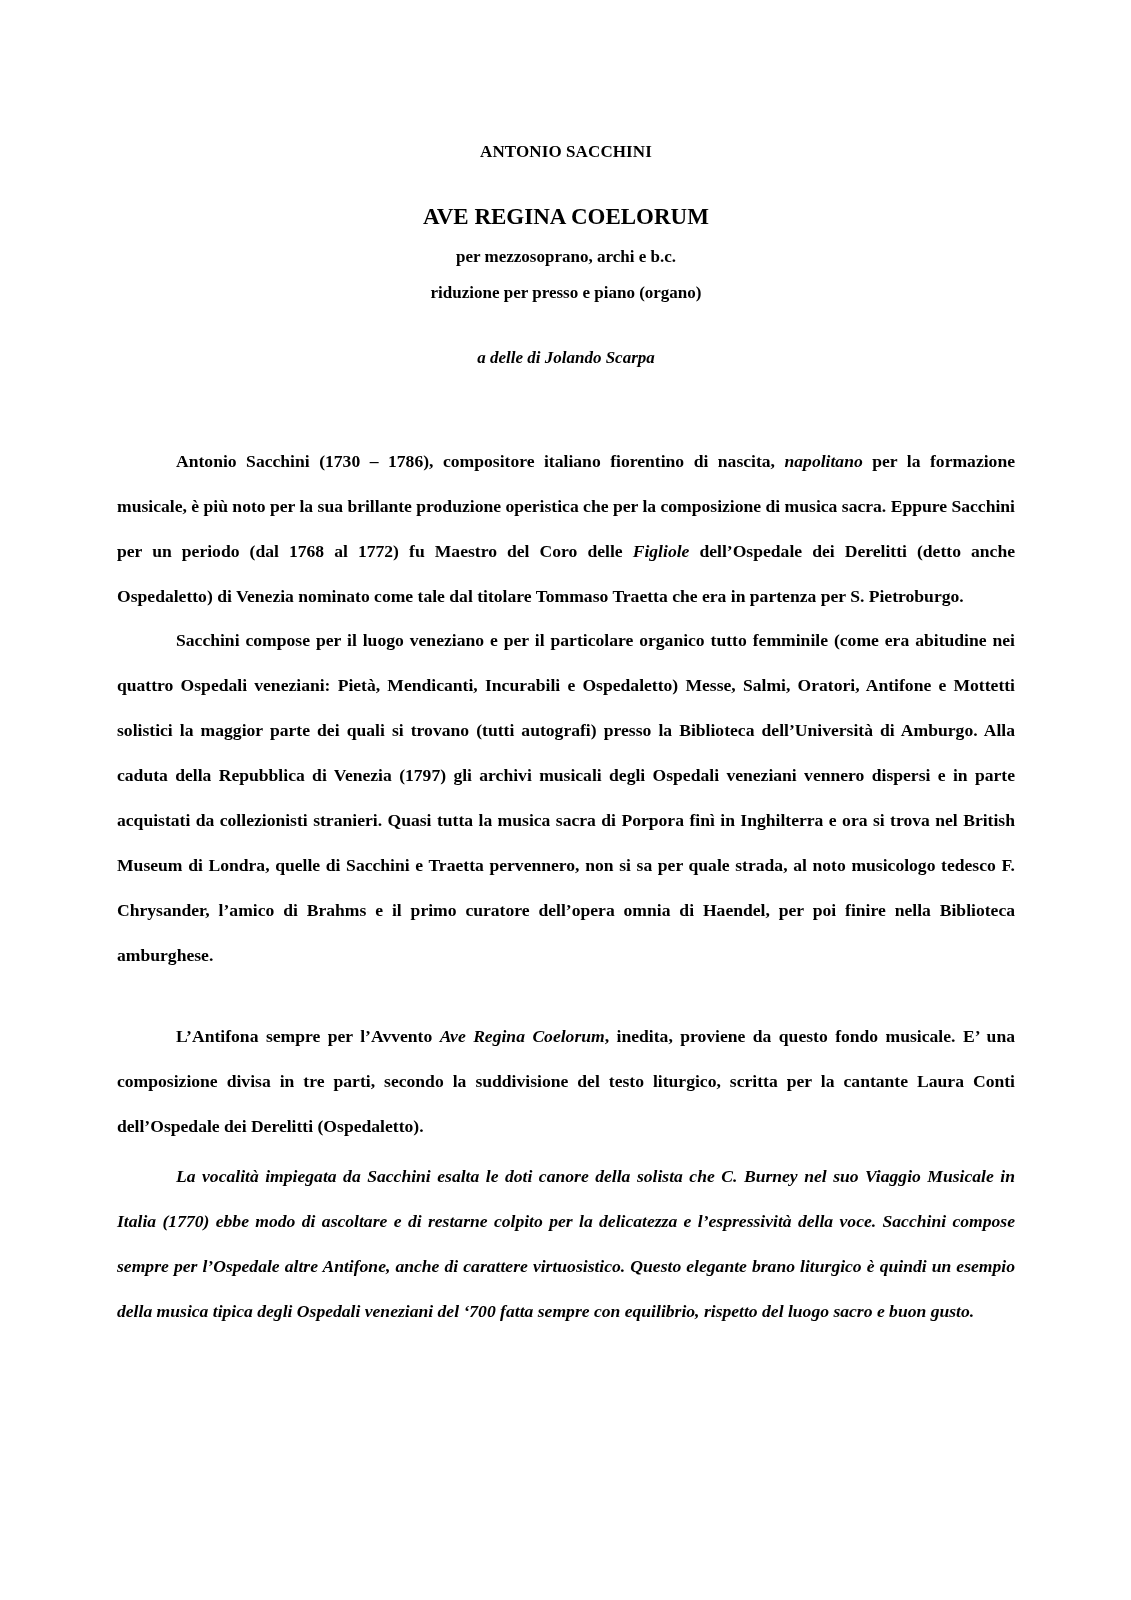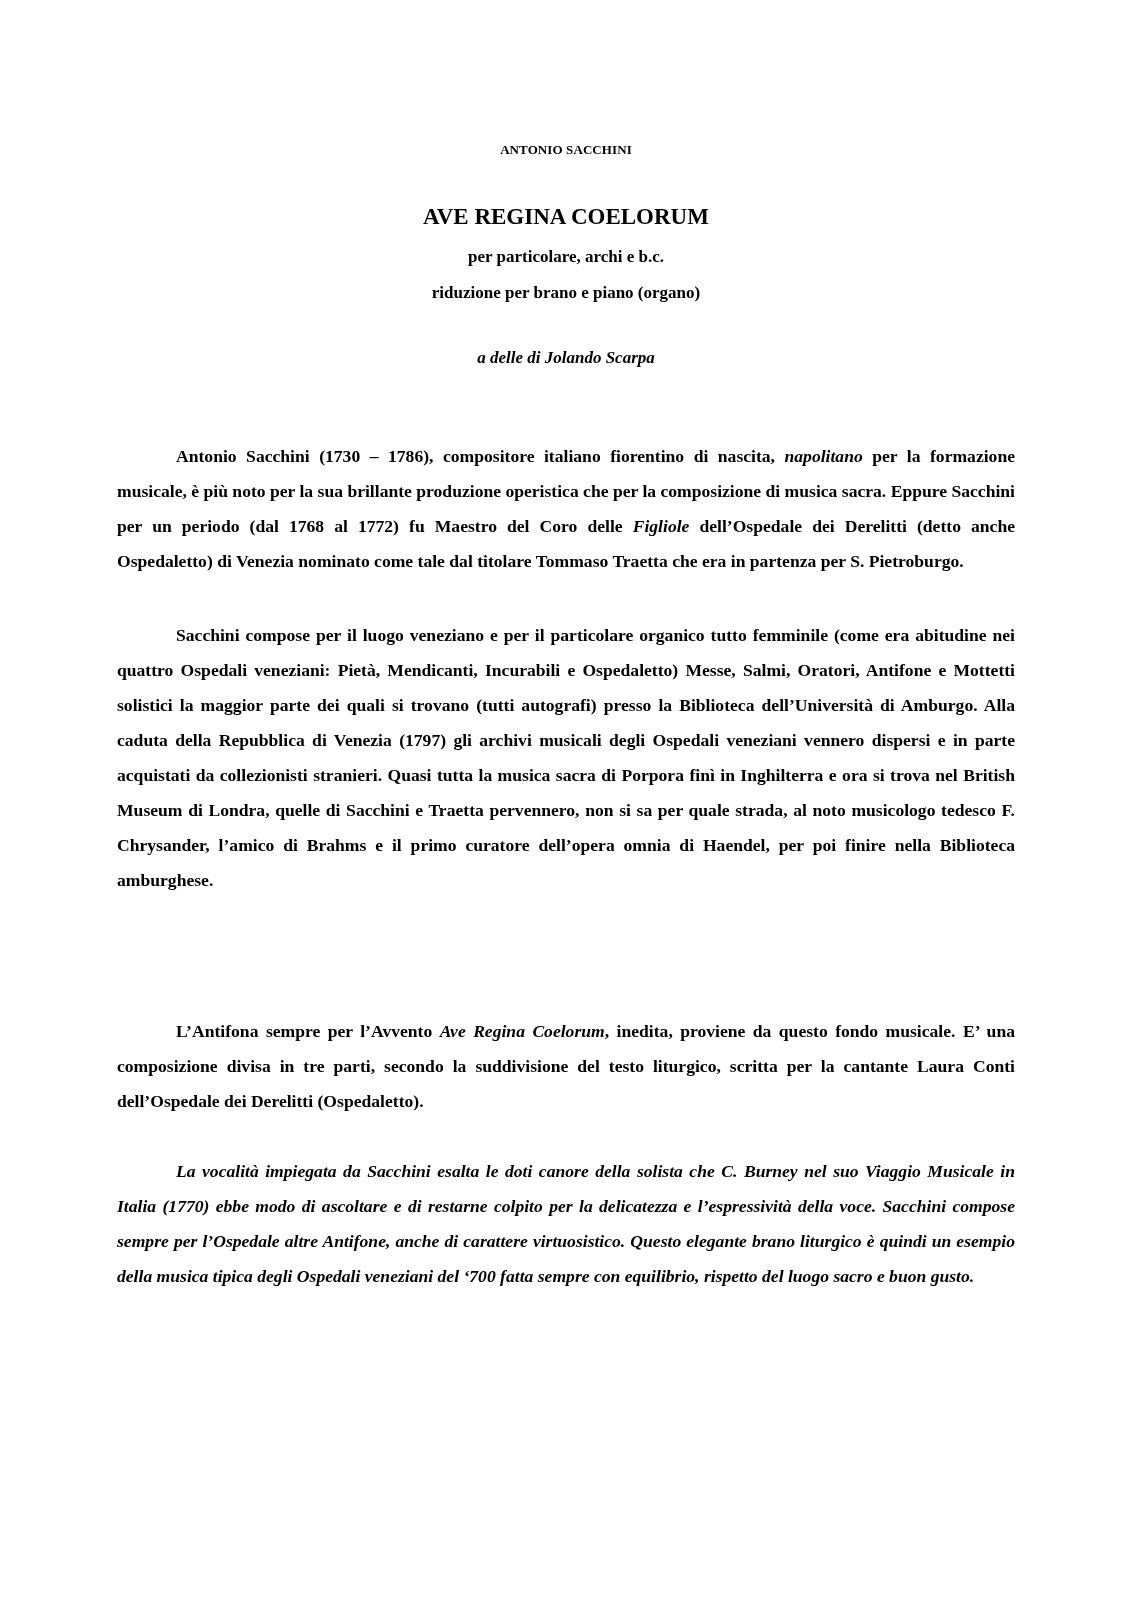--- a/index.html
+++ b/index.html
@@ -13,21 +13,21 @@
     }
     .page {
       position: absolute;
       left: 117px;
       top: 0;
       width: 898px;
     }
     .center { text-align: center; font-weight: bold; }
     .author {
       position: absolute; left: 0; width: 898px; top: 142px;
-      font-size: 13px; letter-spacing: 0.1px;
+      font-size: 17px; letter-spacing: 0.1px;
     }
     .title {
       position: absolute; left: 0; width: 898px; top: 204px;
       font-size: 23px;
     }
     .subtitle1 {
       position: absolute; left: 0; width: 898px; top: 247px;
       font-size: 17px;
     }
     .subtitle2 {
@@ -35,39 +35,39 @@
       font-size: 17px;
     }
     .editor {
       position: absolute; left: 0; width: 898px; top: 348px;
       font-size: 17px; font-style: italic;
     }
     .para {
       position: absolute; left: 0; width: 898px;
       font-size: 17.6px;
       font-weight: bold;
-      line-height: 35px;
+      line-height: 45px;
       text-align: justify;
       text-indent: 59px;
       margin: 0;
     }
     .p1 { top: 439px; }
     .p2 { top: 618px; }
     .p3 { top: 1014px; }
     .p4 { top: 1154px; font-style: italic; }
     .para i { font-style: italic; }
   </style>
 </head>
 <body>
 
 <div class="page">
   <div class="center author">ANTONIO SACCHINI</div>
   <div class="center title">AVE REGINA COELORUM</div>
-  <div class="center subtitle1">per particolare, archi e b.c.</div>
-  <div class="center subtitle2">riduzione per brano e piano (organo)</div>
+  <div class="center subtitle1">per mezzosoprano, archi e b.c.</div>
+  <div class="center subtitle2">riduzione per presso e piano (organo)</div>
   <div class="center editor">a delle di Jolando Scarpa</div>
 
   <p class="para p1"><span>Antonio Sacchini (1730 – 1786), compositore italiano fiorentino di nascita, </span><i>napolitano</i><span> per la formazione musicale, è più noto per la sua brillante produzione operistica che per la composizione di musica sacra. Eppure Sacchini per un periodo (dal 1768 al 1772) fu Maestro del Coro delle </span><i>Figliole</i><span> dell’Ospedale dei Derelitti (detto anche Ospedaletto) di Venezia nominato come tale dal titolare Tommaso Traetta che era in partenza per S. Pietroburgo.</span></p>
 
   <p class="para p2">Sacchini compose per il luogo veneziano e per il particolare organico tutto femminile (come era abitudine nei quattro Ospedali veneziani: Pietà, Mendicanti, Incurabili e Ospedaletto) Messe, Salmi, Oratori, Antifone e Mottetti solistici la maggior parte dei quali si trovano (tutti autografi) presso la Biblioteca dell’Università di Amburgo. Alla caduta della Repubblica di Venezia (1797) gli archivi musicali degli Ospedali veneziani vennero dispersi e in parte acquistati da collezionisti stranieri. Quasi tutta la musica sacra di Porpora finì in Inghilterra e ora si trova nel British Museum di Londra, quelle di Sacchini e Traetta pervennero, non si sa per quale strada, al noto musicologo tedesco F. Chrysander, l’amico di Brahms e il primo curatore dell’opera omnia di Haendel, per poi finire nella Biblioteca amburghese.</p>
 
   <p class="para p3"><span>L’Antifona sempre per l’Avvento </span><i>Ave Regina Coelorum</i><span>, inedita, proviene da questo fondo musicale. E’ una composizione divisa in tre parti, secondo la suddivisione del testo liturgico, scritta per la cantante Laura Conti dell’Ospedale dei Derelitti (Ospedaletto).</span></p>
 
   <p class="para p4">La vocalità impiegata da Sacchini esalta le doti canore della solista che C. Burney nel suo Viaggio Musicale in Italia (1770) ebbe modo di ascoltare e di restarne colpito per la delicatezza e l’espressività della voce.  Sacchini compose sempre per l’Ospedale altre Antifone, anche di carattere virtuosistico.  Questo elegante brano liturgico è quindi un esempio della musica tipica degli Ospedali veneziani del ‘700 fatta sempre con equilibrio, rispetto del luogo sacro e buon gusto.</p>
 </div>

